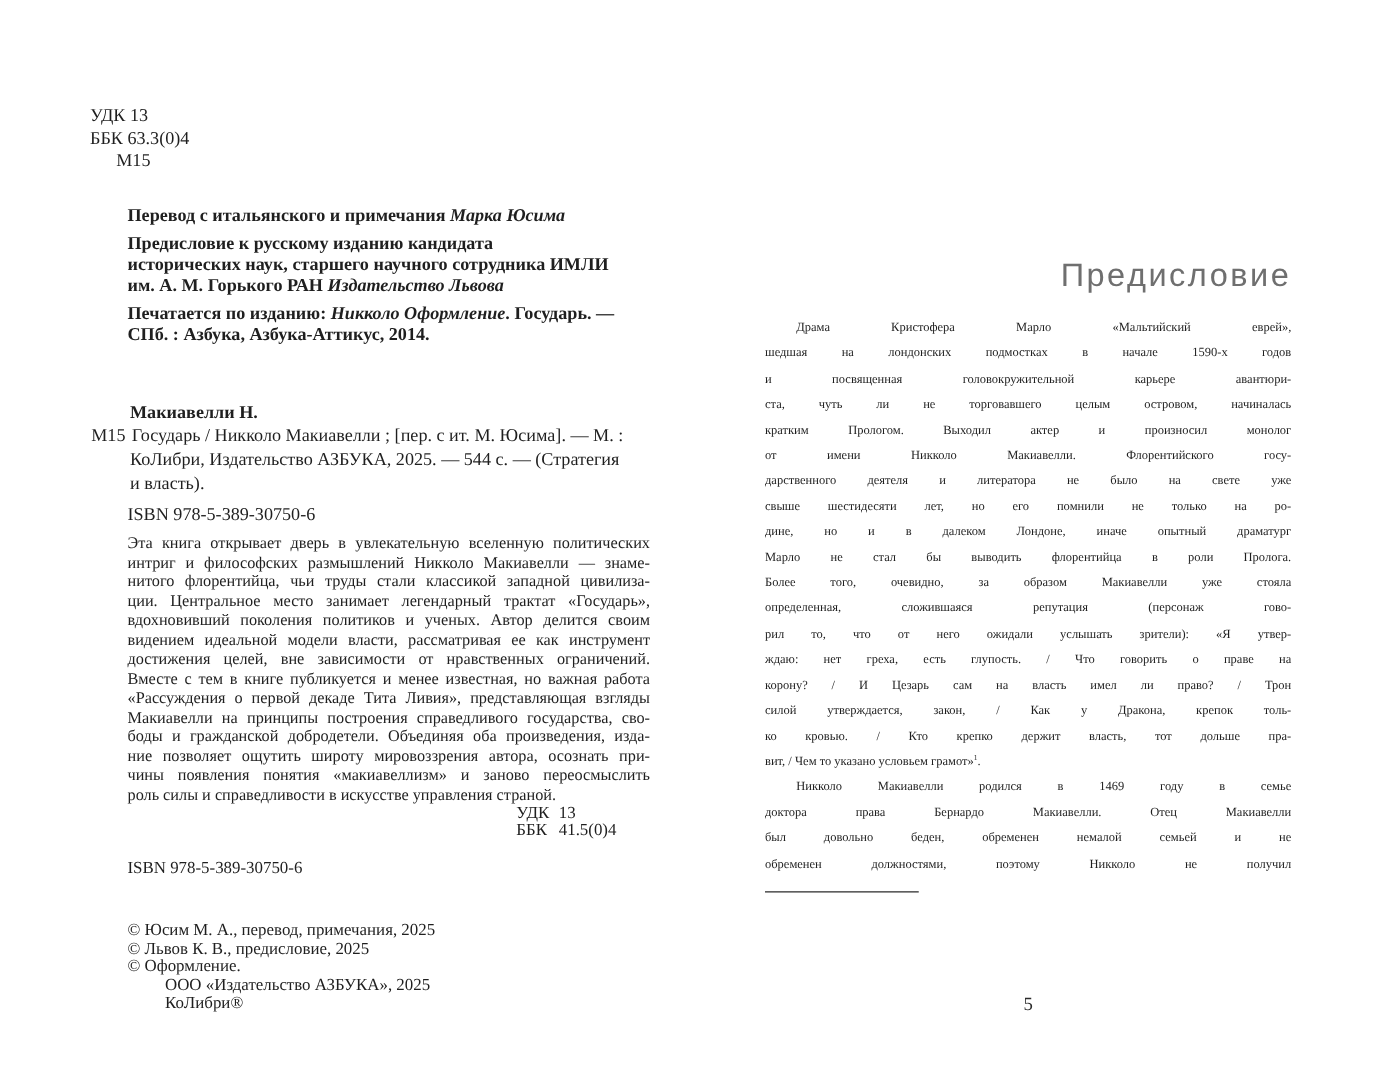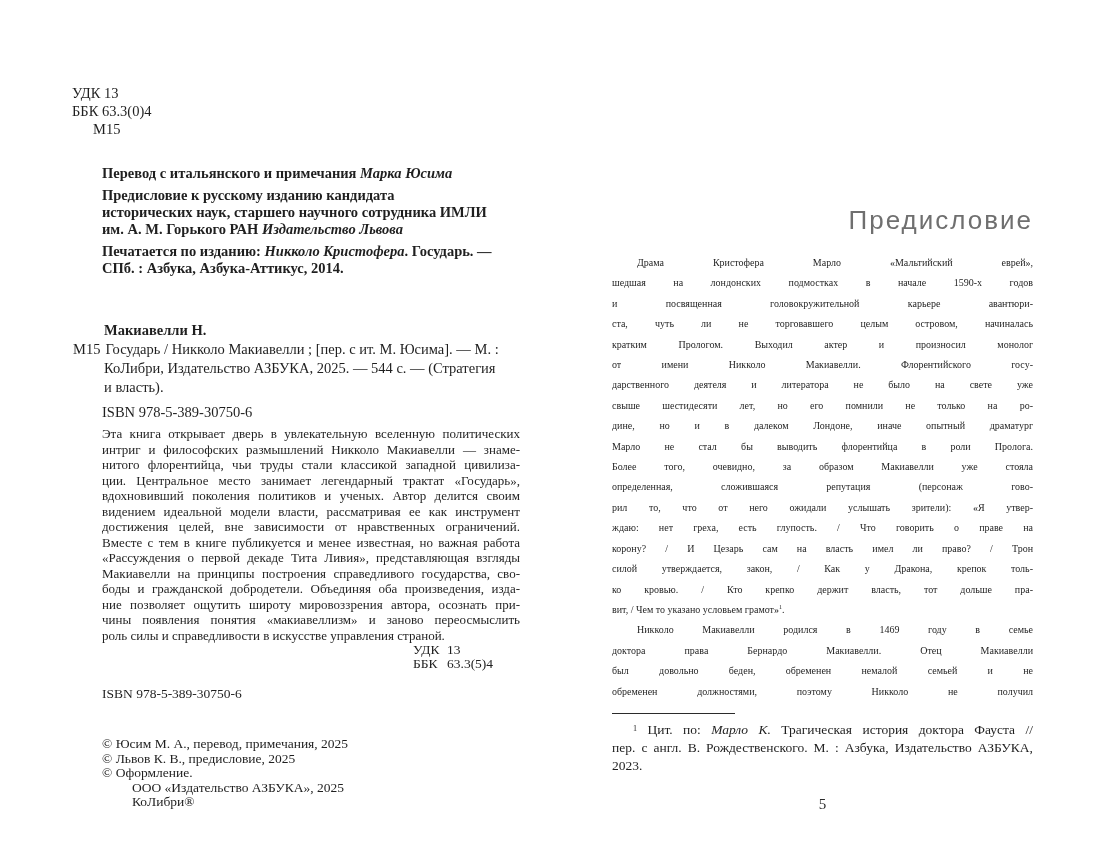--- a/index.html
+++ b/index.html
@@ -65,21 +65,21 @@
     <div>УДК 13</div>
     <div>ББК 63.3(0)4</div>
     <div class="code-row">М15</div>
   </div>
 
   <div class="abs credits">
     <p class="pre"><span>Перевод с итальянского и примечания </span><em>Марка Юсима</em></p>
     <p class="pre"><span>Предисловие к русскому изданию кандидата
 исторических наук, старшего научного сотрудника ИМЛИ
 им. А. М. Горького РАН </span><em>Издательство Львова</em></p>
-    <p class="pre"><span>Печатается по изданию: </span><em>Никколо Кристофера</em><span>. Государь. —
+    <p class="pre"><span>Печатается по изданию: </span><em>Никколо Оформление</em><span>. Государь. —
 СПб. : Азбука, Азбука-Аттикус, 2014.</span></p>
   </div>
 
   <div class="abs bib">
     <div class="bib-author">Макиавелли Н.</div>
     <div class="bib-entry"><span class="bib-code">М15</span><span class="pre">Государь / Никколо Макиавелли ; [пер. с ит. М. Юсима]. — М. :
 КоЛибри, Издательство АЗБУКА, 2025. — 544 с. — (Стратегия
 и власть).</span></div>
   </div>
 
@@ -97,21 +97,21 @@
 «Рассуждения о первой декаде Тита Ливия», представляющая взгляды
 Макиавелли на принципы построения справедливого государства, сво-
 боды и гражданской добродетели. Объединяя оба произведения, изда-
 ние позволяет ощутить широту мировоззрения автора, осознать при-
 чины появления понятия «макиавеллизм» и заново переосмыслить</div>
     <div>роль силы и справедливости в искусстве управления страной.</div>
   </div>
 
   <div class="abs udk-bottom">
     <div><span class="lbl">УДК</span><span>13</span></div>
-    <div><span class="lbl">ББК</span><span>63.3(5)4</span></div>
+    <div><span class="lbl">ББК</span><span>41.5(0)4</span></div>
   </div>
 
   <div class="abs isbn-bottom">ISBN 978-5-389-30750-6</div>
 
   <div class="abs copyright">
     <div>© Юсим М. А., перевод, примечания, 2025</div>
     <div>© Львов К. В., предисловие, 2025</div>
     <div>© Оформление.</div>
     <div class="cr-indent">ООО «Издательство АЗБУКА», 2025</div>
     <div class="cr-indent">КоЛибри®</div>
@@ -143,20 +143,17 @@
 ко кровью. / Кто крепко держит власть, тот дольше пра-</div>
     <div class="para-last"><span>вит, / Чем то указано условьем грамот»</span><sup>1</sup><span>.</span></div>
     <div class="para">Никколо Макиавелли родился в 1469 году в семье
 доктора права Бернардо Макиавелли. Отец Макиавелли
 был довольно беден, обременен немалой семьей и не
 обременен должностями, поэтому Никколо не получил</div>
   </div>
 
   <div class="abs footnote">
     <div class="fn-rule"></div>
-    <div class="fn-text"><sup>1</sup><span> Цит. по: </span><em>Марло К.</em><span> Трагическая история доктора Фауста //
-пер. с англ. В. Рождественского. М. : Азбука, Издательство АЗБУКА,
-2023.</span></div>
   </div>
 
   <div class="abs page-number">5</div>
 
 </section>
 
 </body></html>

